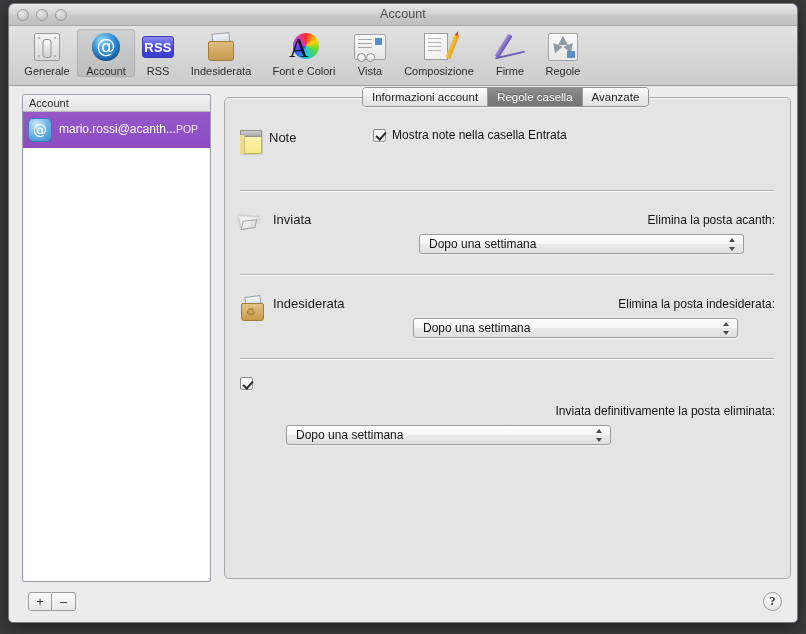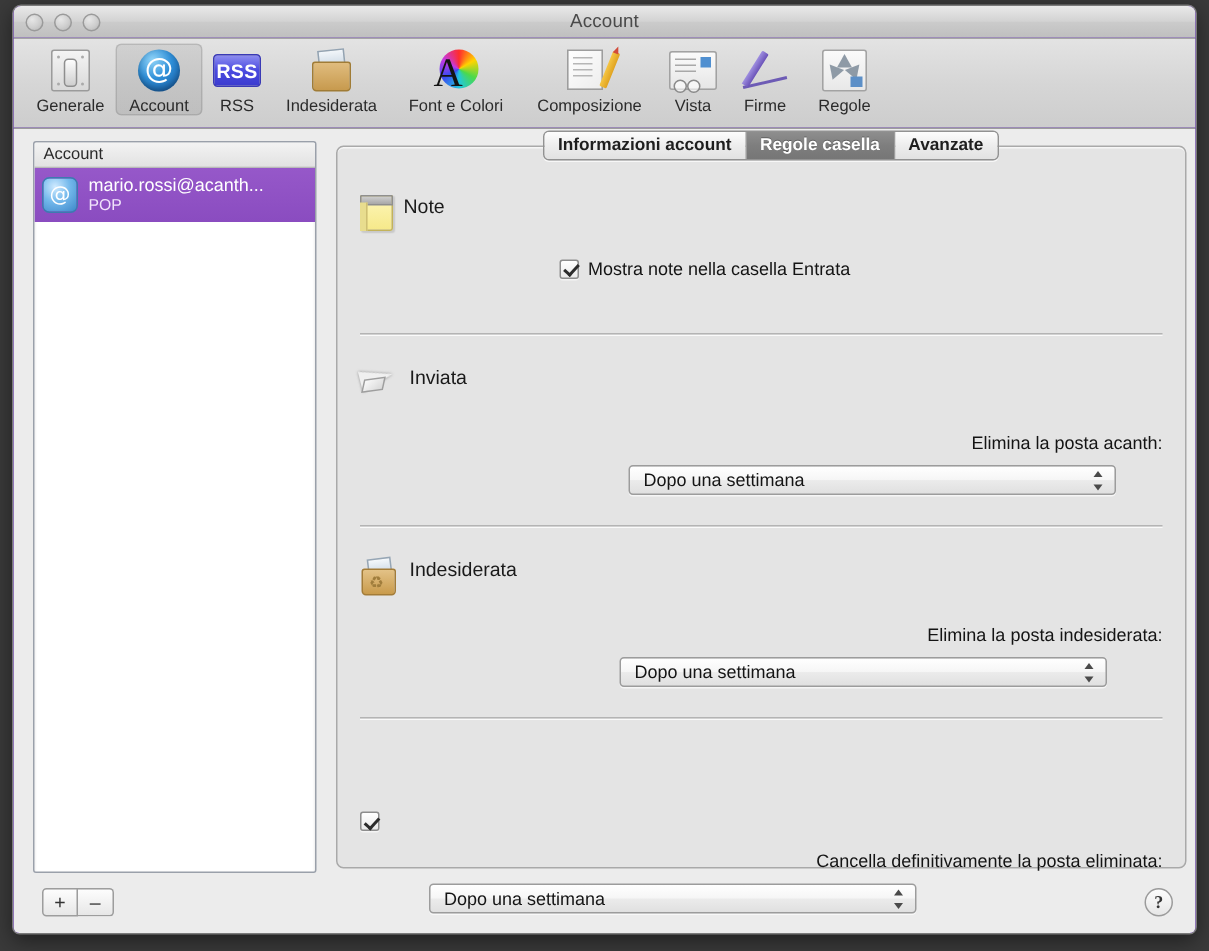--- a/index.html
+++ b/index.html
@@ -248,21 +248,21 @@
     cursor: default;
   }
   .acct-icon {
     width: 24px; height: 24px; border-radius: 5px;
     background: radial-gradient(circle at 35% 25%, #cfeaff 0%, #74b9ec 45%, #3d87c9 100%);
     border: 1px solid #3b7bb0;
     color: #fff; font-size: 14px; line-height: 22px; text-align: center;
     flex: 0 0 auto;
     font-family: "DejaVu Sans", sans-serif;
   }
-  .acct-texts { display: flex; flex-direction: column; line-height: 1.15; overflow: hidden; }
+  .acct-texts { display: flex; flex-direction: row; line-height: 1.15; overflow: hidden; }
   .acct-name { font-size: 12px; color: #ffffff; white-space: nowrap; }
   .acct-type { font-size: 10.5px; color: #f0e2fb; }
 
   .plusminus {
     position: absolute;
     left: 19px; top: 506px;
     display: flex;
   }
   .pm-btn {
     width: 24px; height: 19px;
@@ -279,21 +279,20 @@
   .tabbar {
     position: absolute;
     left: 353px; top: 1px;
     display: flex;
     height: 20px;
     border: 1px solid #929292;
     border-radius: 4px;
     overflow: hidden;
     box-shadow: 0 1px 0 rgba(255,255,255,0.7);
     z-index: 5;
-    font-weight: bold;
   }
   .tab {
     padding: 0 9px;
     font-size: 11.5px;
     line-height: 18px;
     color: #1e1e1e;
     background: linear-gradient(to bottom, #fdfdfd 0%, #ededed 50%, #e2e2e2 100%);
     border-right: 1px solid #9c9c9c;
     cursor: default;
     white-space: nowrap;
@@ -339,21 +338,21 @@
     align-items: flex-start;
     gap: 7px;
     padding-top: 2px;
   }
   .label-col.no-icon { padding-left: 28px; }
   .sec-label {
     font-size: 13px;
     color: #1a1a1a;
     white-space: nowrap;
   }
-  .ctrl-col { flex: 1 1 auto; margin-top: 44px; }
+  .ctrl-col { flex: 1 1 auto; }
 
   
   .ico-note {
     width: 22px; height: 24px; flex: 0 0 auto;
     border-radius: 1px 1px 2px 2px;
     background: linear-gradient(to bottom, #fdf6b8 0%, #f6e98a 100%);
     border: 1px solid #c3b35a;
     position: relative;
     box-shadow: 1px 1px 1px rgba(0,0,0,0.12);
   }
@@ -534,47 +533,47 @@
     <div class="tb-item tb-w-fnt">
       <div class="tb-icon">
         <div class="ico-font">
             <div class="wheel"></div>
             <div class="letter">A</div>
           </div>
       </div>
       <div class="tb-label">Font e Colori</div>
     </div>
 
-    <div class="tb-item tb-w-com">
-      <div class="tb-icon">
-        <div class="ico-comp">
-          <div class="page">
-            <span class="txt" style="top:4px"></span>
-            <span class="txt" style="top:8px"></span>
-            <span class="txt" style="top:12px"></span>
-            <span class="txt" style="top:16px"></span>
-          </div>
-          <div class="pencil"></div>
-        </div>
-      </div>
-      <div class="tb-label">Composizione</div>
-    </div>
-
     <div class="tb-item tb-w-vis">
       <div class="tb-icon">
         <div class="ico-vista">
           <span class="ln" style="top:4px"></span>
           <span class="ln" style="top:8px"></span>
           <span class="ln" style="top:12px"></span>
           <span class="sq"></span>
           <span class="glass"></span>
           <span class="glass glass2"></span>
         </div>
       </div>
       <div class="tb-label">Vista</div>
+    </div>
+
+    <div class="tb-item tb-w-com">
+      <div class="tb-icon">
+        <div class="ico-comp">
+          <div class="page">
+            <span class="txt" style="top:4px"></span>
+            <span class="txt" style="top:8px"></span>
+            <span class="txt" style="top:12px"></span>
+            <span class="txt" style="top:16px"></span>
+          </div>
+          <div class="pencil"></div>
+        </div>
+      </div>
+      <div class="tb-label">Composizione</div>
     </div>
 
     <div class="tb-item tb-w-fir">
       <div class="tb-icon">
         <div class="ico-firme">
             <div class="line"></div>
             <div class="pen"></div>
           </div>
       </div>
       <div class="tb-label">Firme</div>
@@ -688,21 +687,21 @@
       <div class="divider"></div>
       <div style="height:18px"></div>
 
       <div class="section">
         <div class="row">
           <div class="ctrl-col">
             <div class="checkline">
               <span class="cbox checked"></span>
             </div>
             <div style="height:11px"></div>
-            <span class="plain-label">Cancella definitivamente la posta eliminata:</span>
+            <span class="plain-label">Inviata definitivamente la posta eliminata:</span>
             <div class="popup">
               <span class="popup-text">Dopo una settimana</span>
               <span class="popup-arrows"></span>
             </div>
           </div>
         </div>
       </div>
 
     </div>
 

